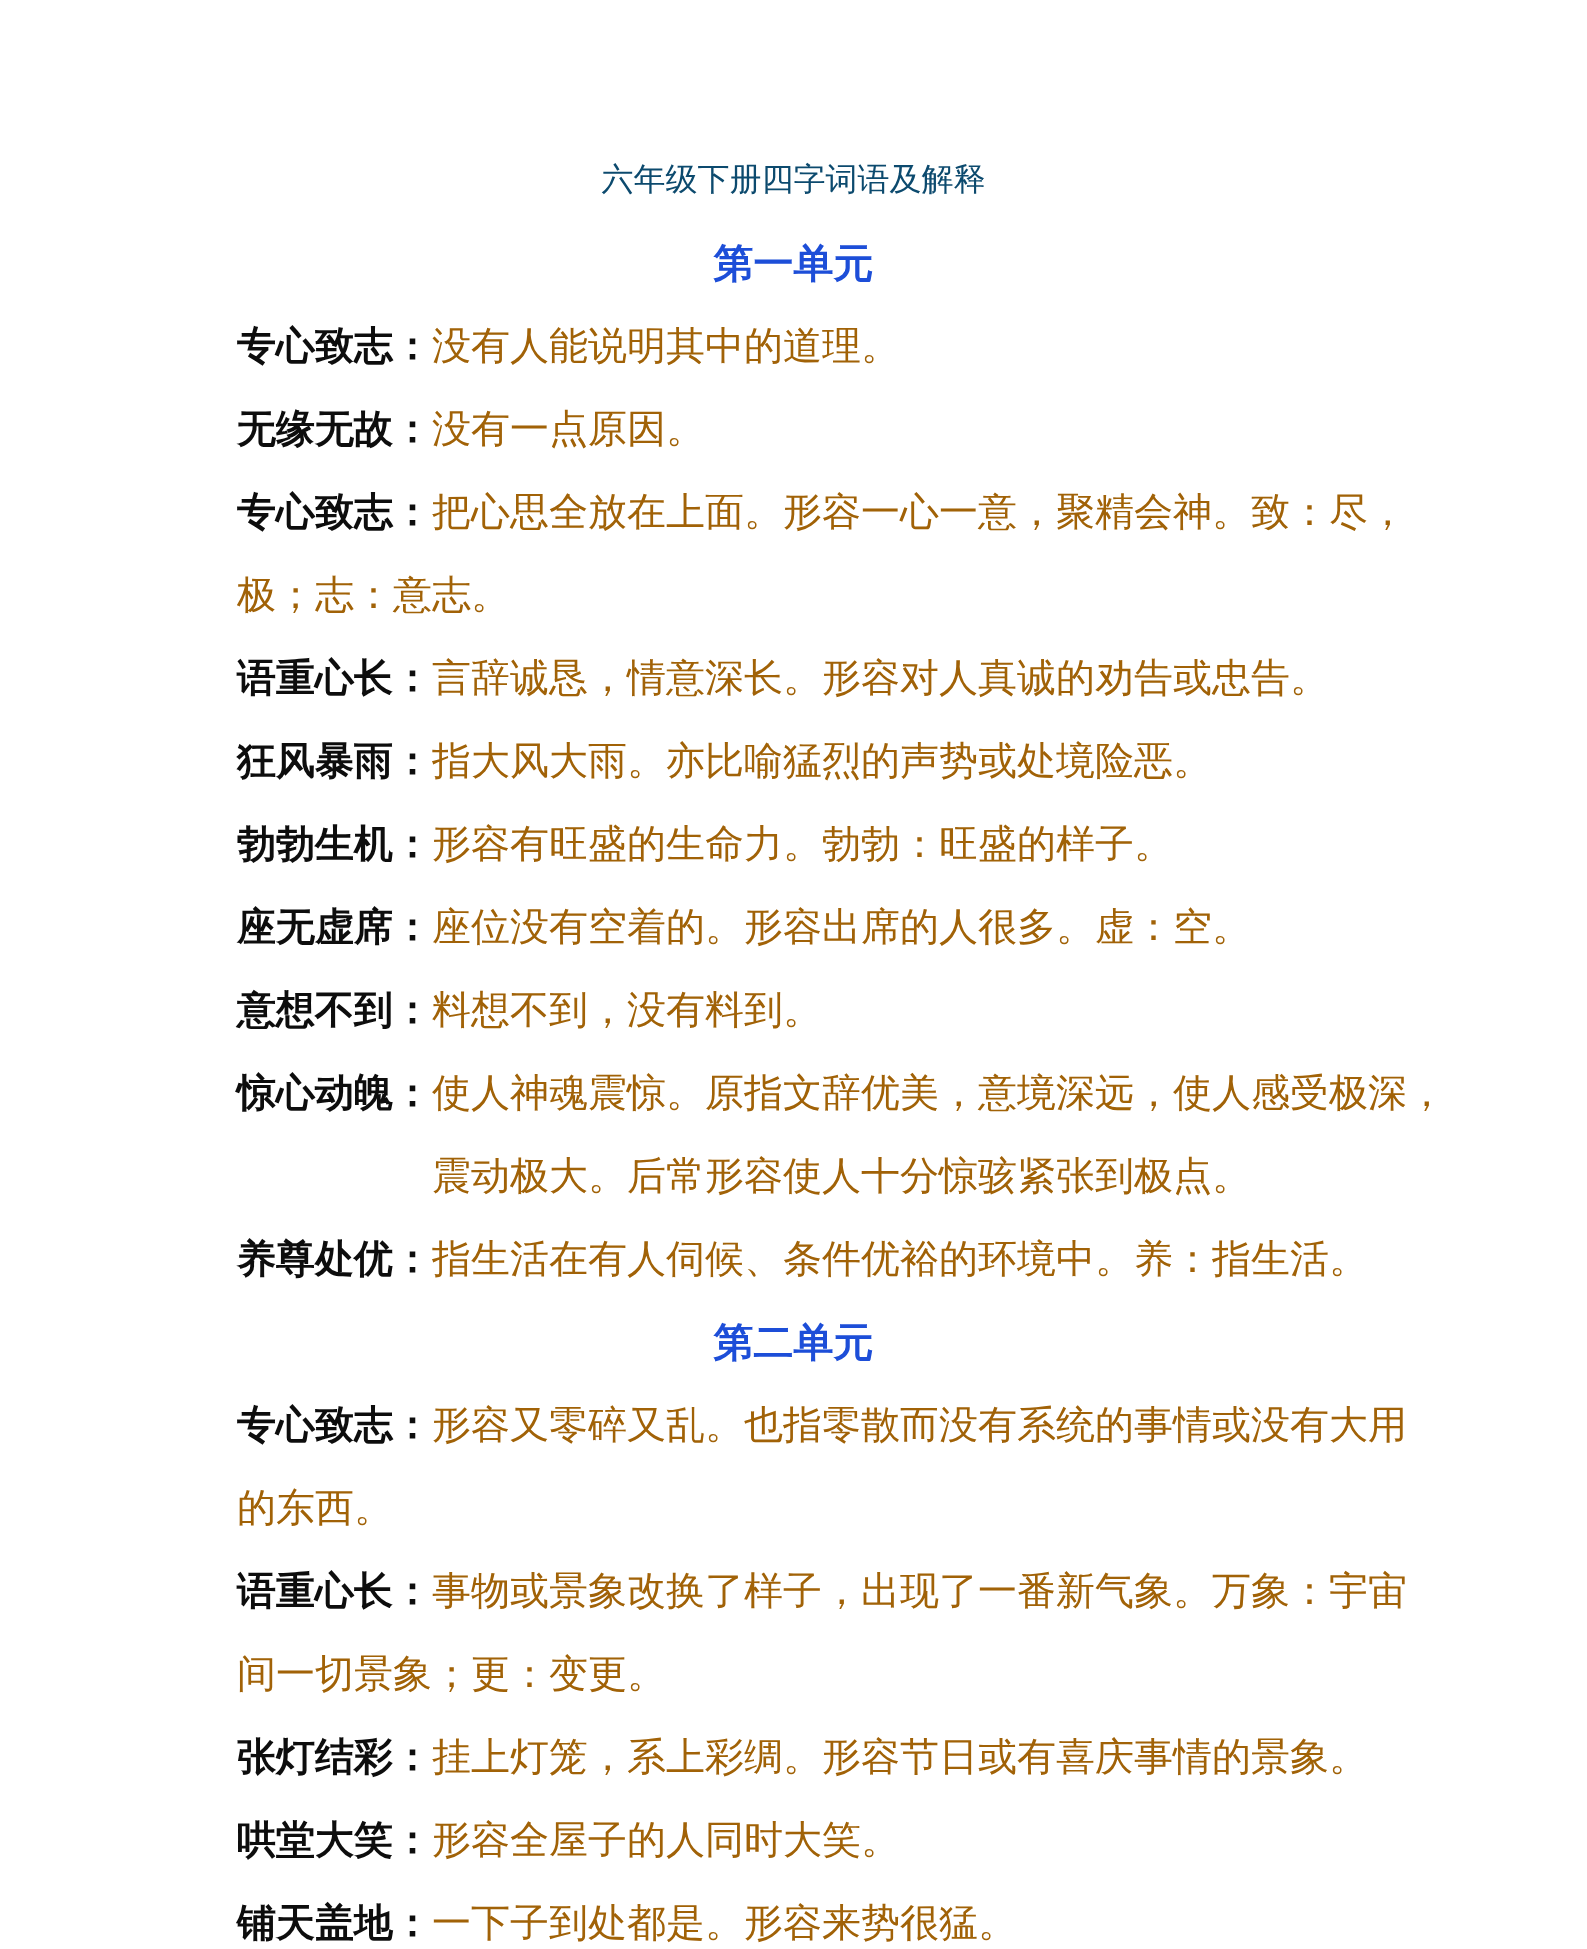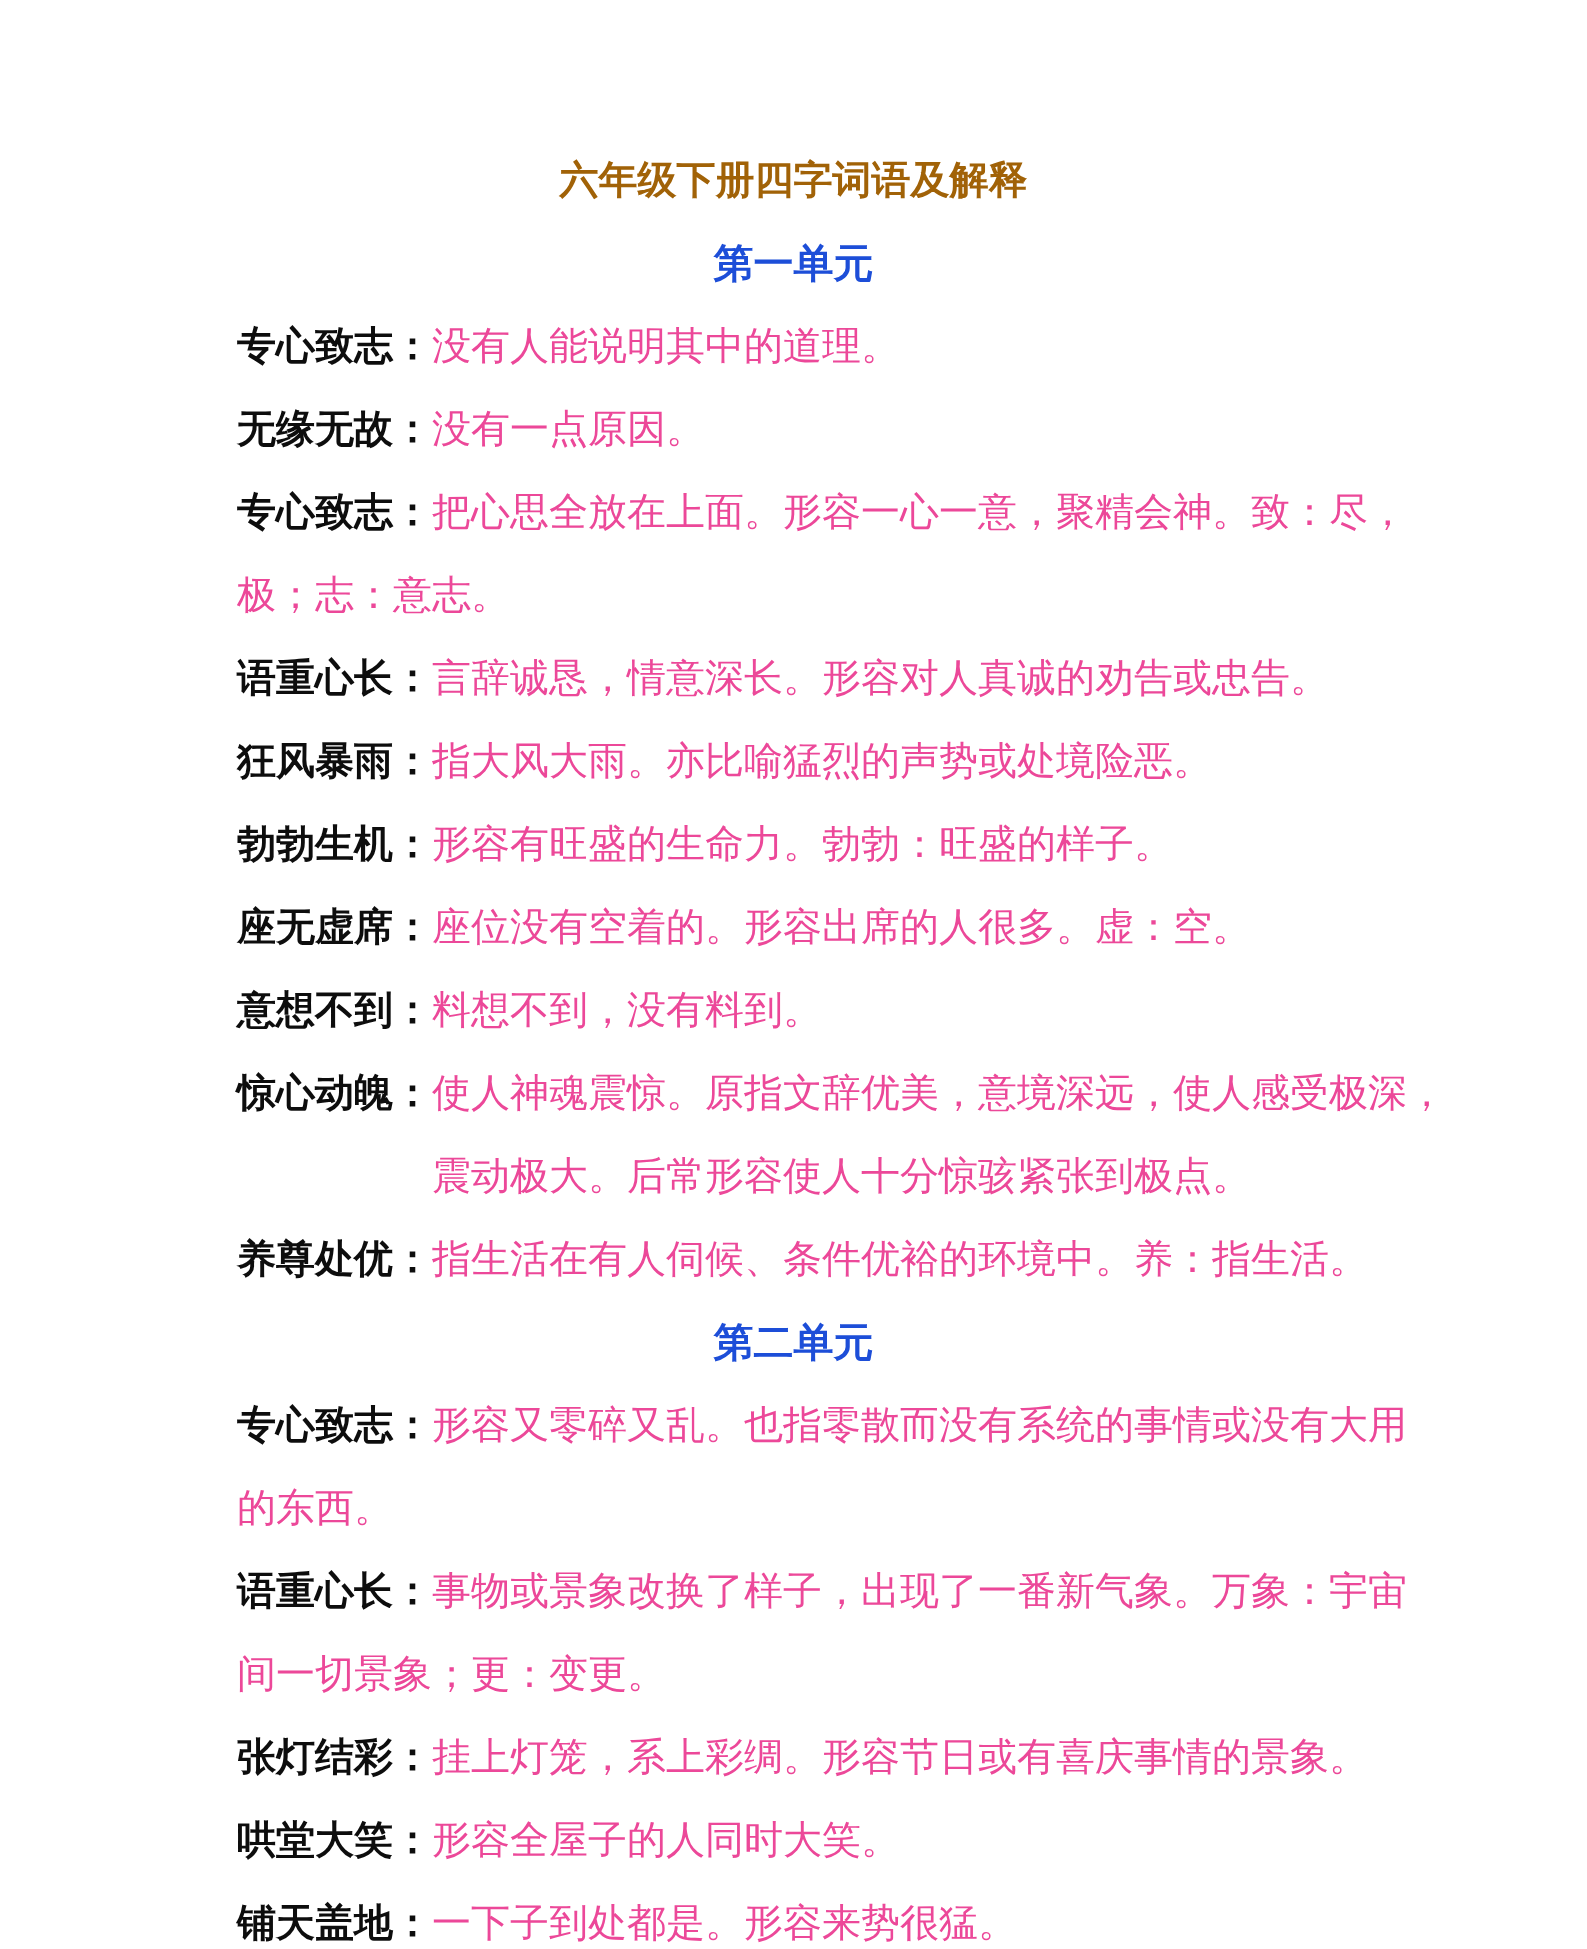--- a/index.html
+++ b/index.html
@@ -26,35 +26,35 @@
   .line {
     height: 83px;
   }
   
   .centered {
     margin-left: -237px;
     width: 1587px;
     text-align: center;
   }
   .doc-title {
-    font-weight: bold;
-    font-size: 39px;
-    color: #a16207;
+    font-weight: normal;
+    font-size: 32px;
+    color: #0c4a6e;
   }
   .section-heading {
     font-weight: bold;
     font-size: 40px;
     color: #1d4ed8;
   }
   .term {
     font-weight: bold;
     color: #0d0d0d;
   }
   .definition {
-    color: #ec4899;
+    color: #a16207;
   }
   
   .cont-hang {
     padding-left: 195px;
   }
   
   .cont-flush {
     padding-left: 0;
   }
 </style>

